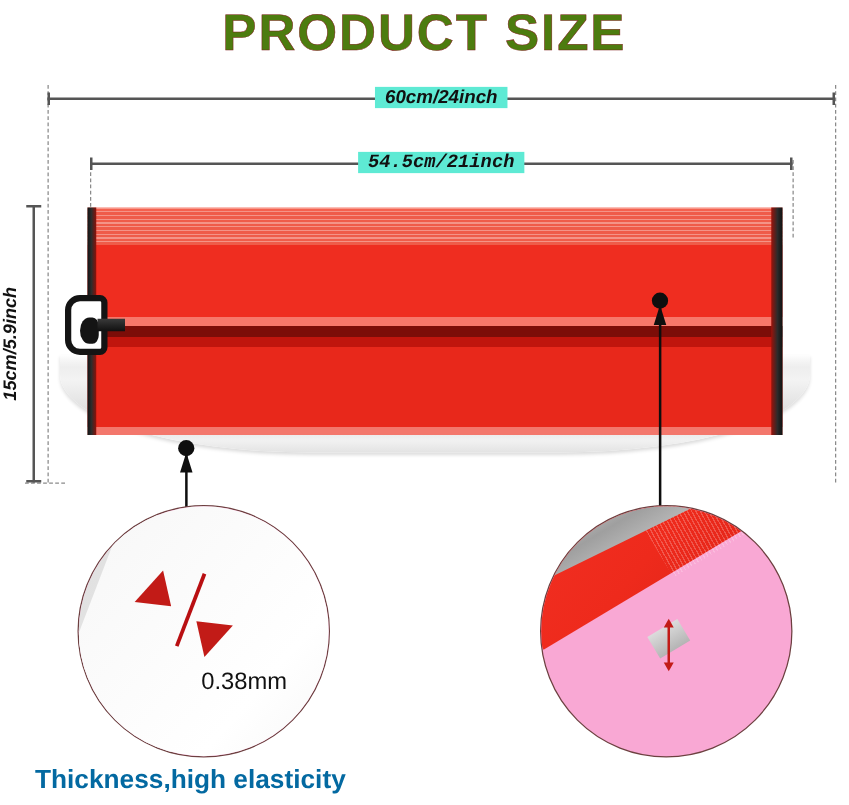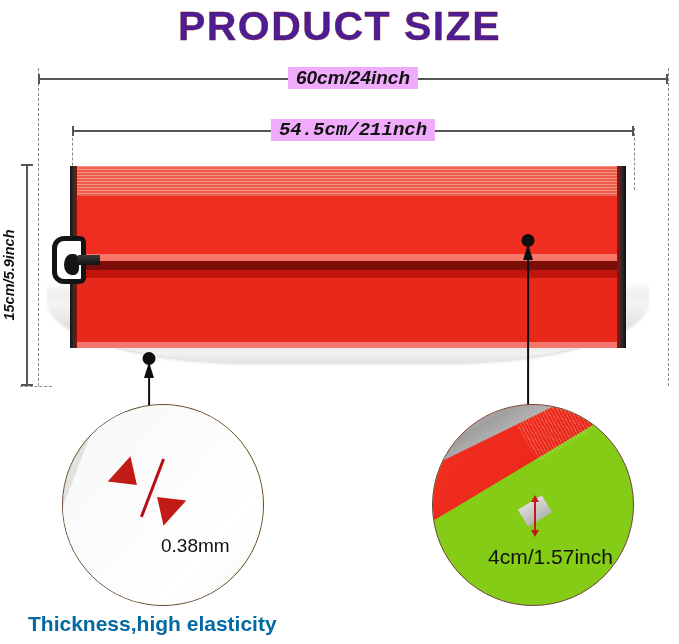--- a/index.html
+++ b/index.html
@@ -4,33 +4,33 @@
 <style>
   html,body{margin:0;padding:0;background:#ffffff;}
   body{width:679px;height:644px;position:relative;overflow:hidden;
        font-family:"Liberation Sans","DejaVu Sans",sans-serif;}
 
   
   #title{
     position:absolute;left:0;top:2px;width:679px;height:48px;
     text-align:center;line-height:48px;
     font-size:41px;font-weight:bold;letter-spacing:1.5px;
-    color:#4c1d95;
+    color:#4d7c0f;
     -webkit-text-stroke:0.4px #7e1a1a;
     white-space:nowrap;
   }
 
   
   .dimline{position:absolute;background:#555;height:1.6px;}
   .dimline .cap{position:absolute;top:-4px;width:1.6px;height:10px;background:#555;}
   .dimline .cap.l{left:0;}
   .dimline .cap.r{right:0;}
   .dimlabel{
-    position:absolute;background:#f0abfc;padding:0 8px;
-    font-style:italic;font-weight:bold;font-size:19px;color:#111;
+    position:absolute;background:#5eead4;padding:0 8px;
+    font-style:italic;font-weight:bold;font-size:15px;color:#111;
     white-space:nowrap;transform:translate(-50%,-50%);
   }
   .extline{position:absolute;width:0;
     border-left:1.7px dashed #8a8a8a;}
   .exthoriz{position:absolute;height:0;border-top:1.7px dashed #8a8a8a;}
 
   
   #vdim{position:absolute;left:26px;top:164px;width:1.6px;height:222px;background:#555;}
   #vdim .vcap{position:absolute;left:-5px;width:12px;height:1.6px;background:#555;}
   #vdim .vcap.t{top:0;}
@@ -110,21 +110,21 @@
   .leader .stick{position:absolute;left:50%;top:12px;width:1.8px;height:100%;
      background:#0e0e0e;transform:translateX(-50%);}
   .leader .head{position:absolute;left:50%;top:0;width:13px;height:13px;
      border-radius:50%;background:#0e0e0e;transform:translateX(-50%);}
   .leader .tri{position:absolute;left:50%;top:10px;transform:translateX(-50%);
      width:0;height:0;border-left:5px solid transparent;border-right:5px solid transparent;
      border-bottom:16px solid #0e0e0e;}
 
   
   .detail{position:absolute;border-radius:50%;overflow:hidden;
-          border:1.3px solid #6d4040;background:#84cc16;}
+          border:1.3px solid #6d4040;background:#f9a8d4;}
 
   
   #detailL{left:62px;top:404px;width:200px;height:200px;}
   #detailL .sheetL{
     position:absolute;left:-60px;top:-40px;width:210px;height:300px;
     background:linear-gradient(110deg,#dadada 0%,#e4e4e4 55%,#cfcfcf 100%);
     transform:rotate(21deg);transform-origin:top left;
   }
   #detailL .sheetR{
     position:absolute;left:62px;top:-60px;width:230px;height:330px;
@@ -257,16 +257,15 @@
   <div id="labelL">0.38mm</div>
 </div>
 
 <div class="detail" id="detailR">
   <div class="redslab"></div>
   <div class="redribs"></div>
   <div class="blackstrip"></div>
   <div class="greyblade"></div>
   <div class="notch"></div>
   <div class="vArrow"></div>
-  <div id="labelR">4cm/1.57inch</div>
 </div>
 
 <div id="caption">Thickness,high elasticity</div>
 
 </body></html>

